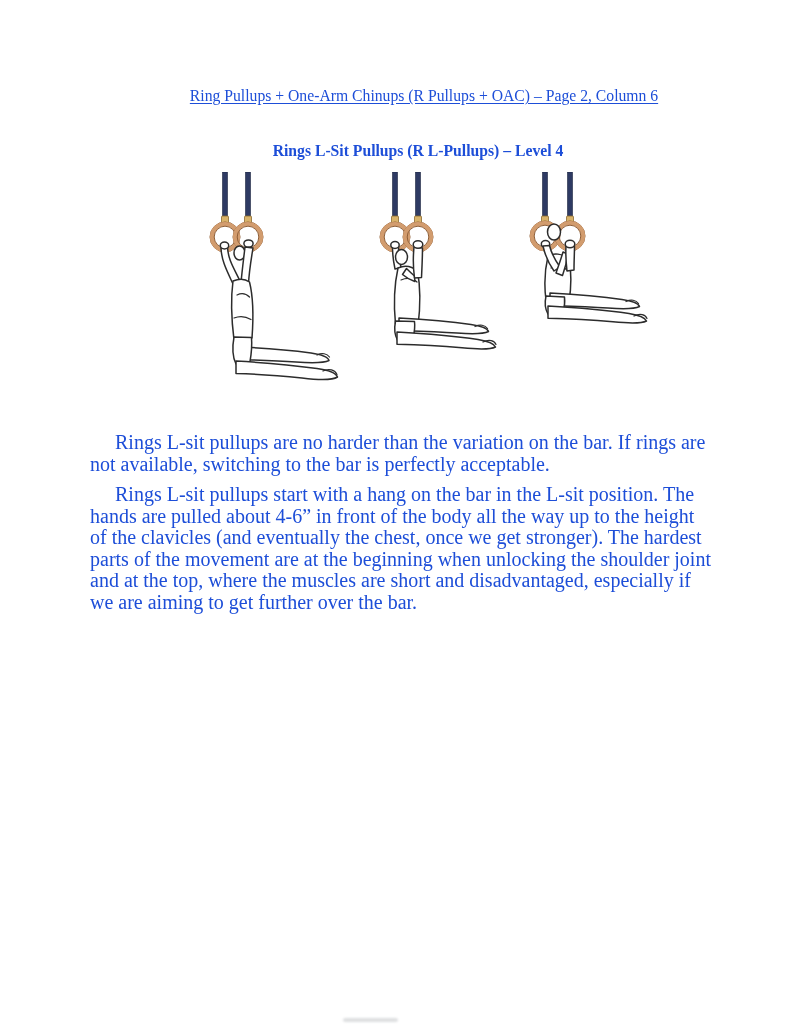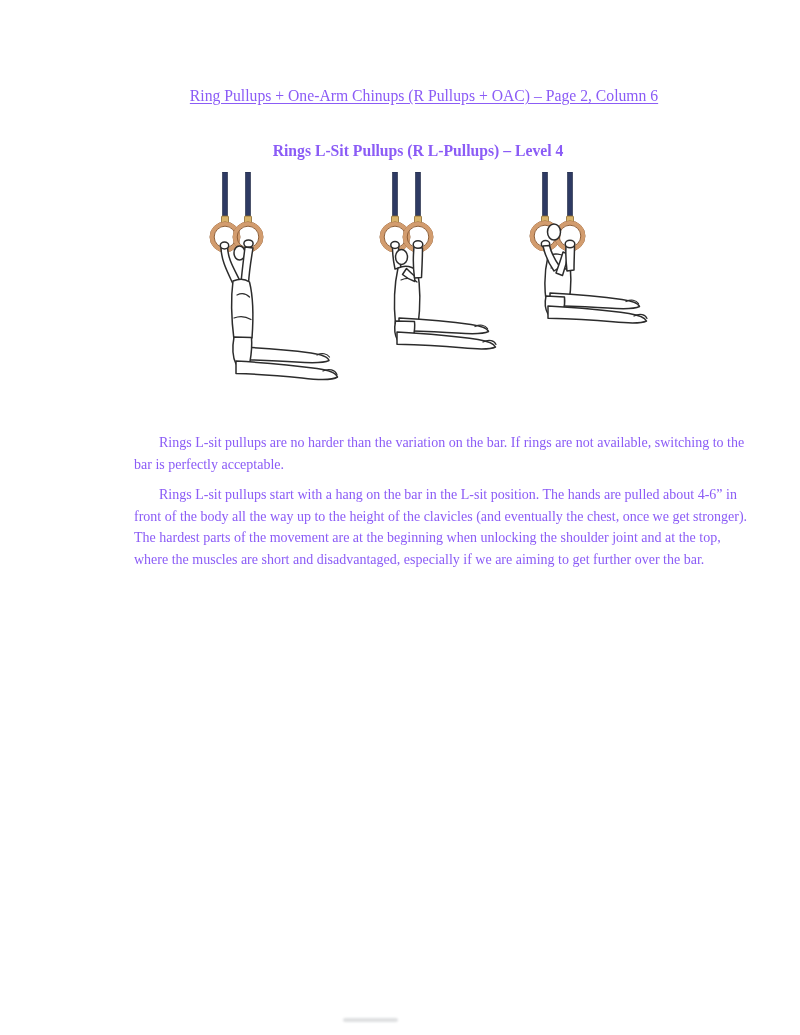--- a/index.html
+++ b/index.html
@@ -1,19 +1,19 @@
 <!DOCTYPE html>
 <html style="--strap: #2e3a63; --buckle: #d9b36a; --ring: #d29c6e; --ring-edge: #8f5e36; --ink: #2c2c2c;"><head>
 <meta charset="utf-8">
 <style>
   html,body { margin:0; padding:0; background:#ffffff; }
   .page {
     position:relative; width:800px; height:1035px; margin:0 auto;
     background:#ffffff; overflow:hidden;
-    font-family:"Liberation Serif", serif; color:#8b5cf6;
+    font-family:"Liberation Serif", serif; color:#1d4ed8;
   }
   .heading {
     position:absolute; top:86px; left:0; width:100%;
     text-align:center; padding-left:48px; box-sizing:border-box;
     font-size:15.7px; line-height:19px;
   }
   .heading span { text-decoration:underline; text-underline-offset:2px; }
   .subheading {
     position:absolute; top:141px; left:0; width:100%;
     text-align:center; padding-left:36px; box-sizing:border-box;
@@ -27,21 +27,21 @@
 
   .strap   { fill:var(--strap,#2e3a63); stroke:#1c2640; stroke-width:0.6; }
   .buckle  { fill:var(--buckle,#d9b36a); stroke:#8a6a30; stroke-width:0.8; }
   .ringband{ fill:none; stroke:var(--ring,#d29c6e); stroke-width:4.2; }
   .ringedge{ fill:none; stroke:var(--ring-edge,#8f5e36); stroke-width:1; }
   .ink  { fill:#ffffff; stroke:var(--ink,#2c2c2c); stroke-width:1.5;
           stroke-linejoin:round; stroke-linecap:round; }
   .line { fill:none; stroke:var(--ink,#2c2c2c); stroke-width:1.2; stroke-linecap:round; }
 
   .bodytext { position:absolute; top:432px; left:90px; width:624px;
-              font-size:14px; line-height:21.5px;margin-left:44px; }
+              font-size:20px; line-height:21.5px; }
   .bodytext p { margin:0 0 9px 0; text-indent:25px; }
 
   .footer-smudge {
     position:absolute; left:343px; top:1018px; width:55px; height:4px;
     background:#c4c7c9; opacity:0.55; filter:blur(1px); border-radius:2px;
   }
 </style>
 </head>
 <body>
 

